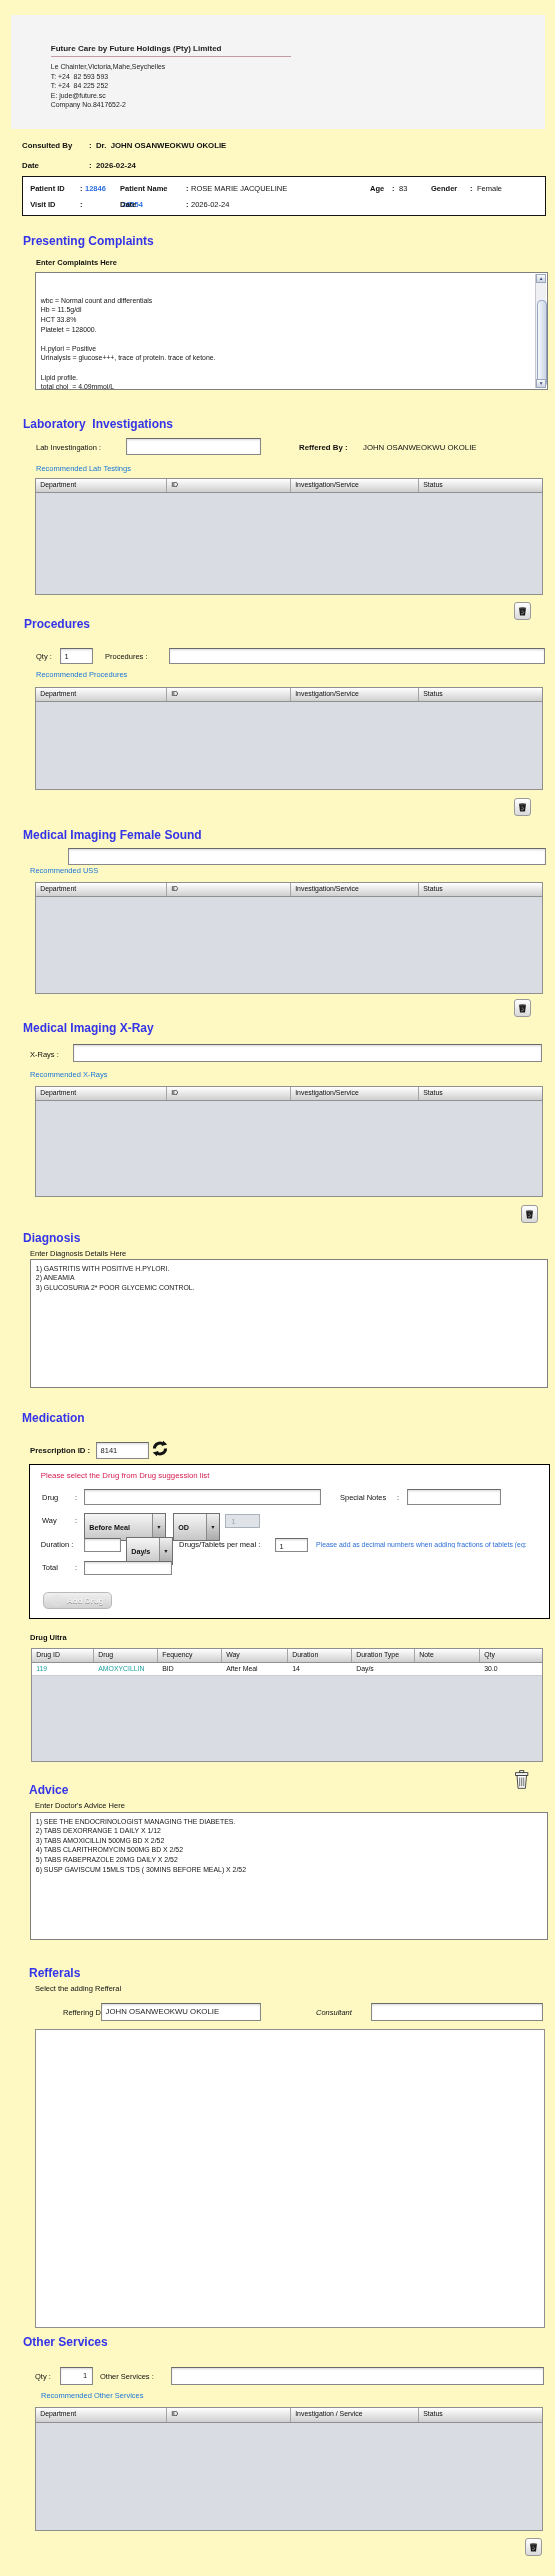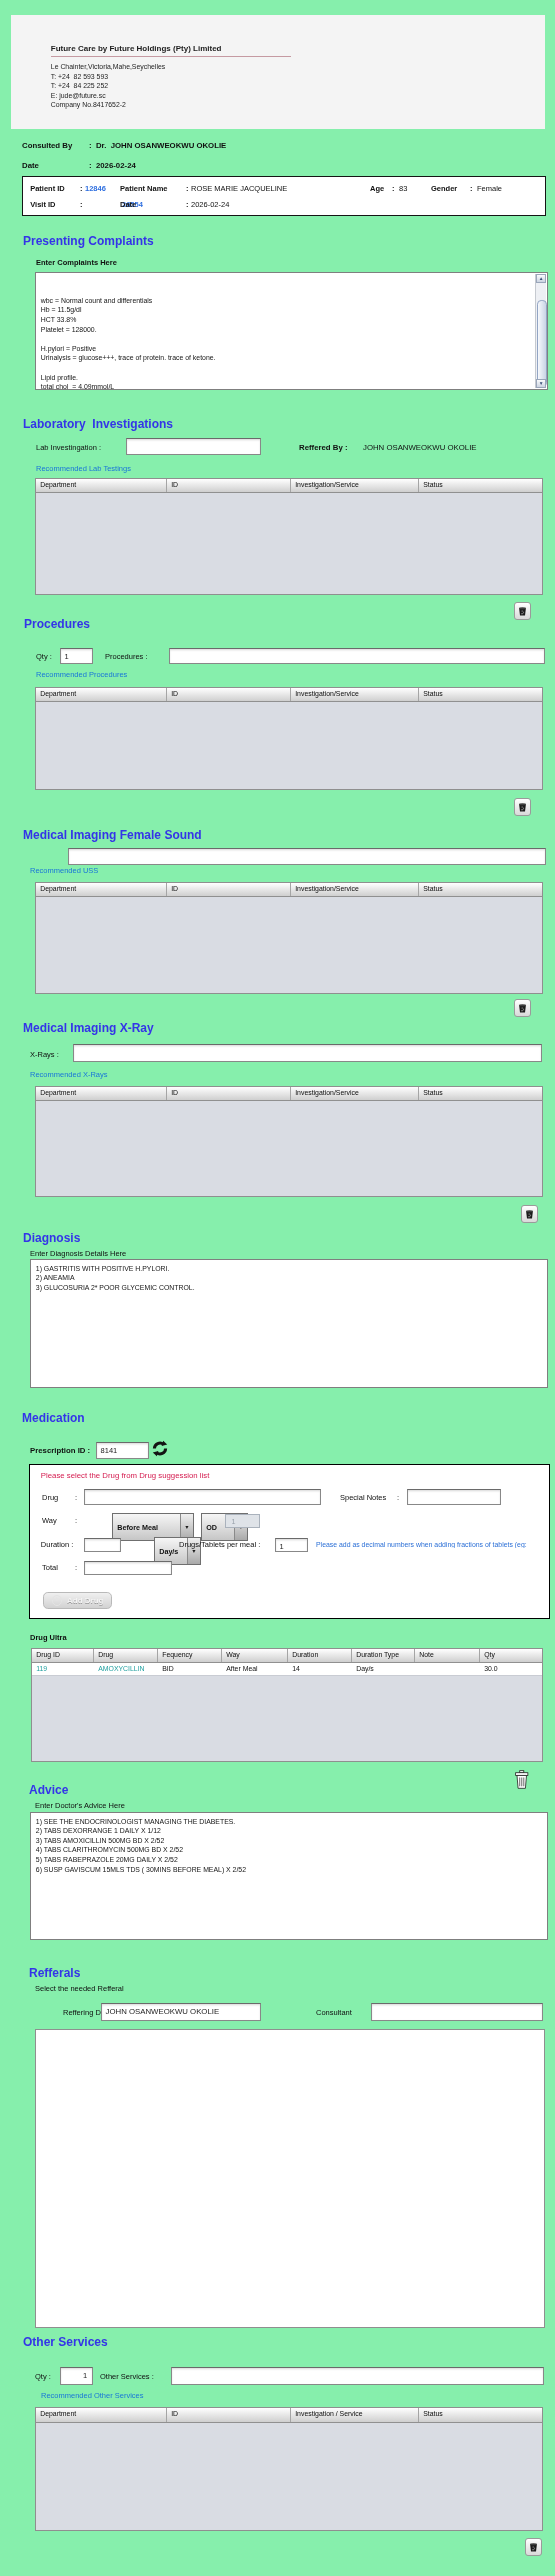--- a/index.html
+++ b/index.html
@@ -1,16 +1,16 @@
 <!DOCTYPE html>
 <html style="font-size:9.6px"><head>
 <meta charset="utf-8">
 <style>
   html,body{margin:0;padding:0;background:#fff;}
-  #page{position:relative;width:556px;height:2576px;background:#86efac;overflow:hidden;
+  #page{position:relative;width:556px;height:2576px;background:#fef9c3;overflow:hidden;
         font-family:"Liberation Sans",sans-serif;color:#111;}
   .abs{position:absolute;}
   .h{position:absolute;font-weight:bold;font-size:12px;color:#3434e8;white-space:pre;}
   .rec{position:absolute;font-weight:normal;font-size:7.5px;color:#1976d8;}
   .lb{position:absolute;font-size:7.5px;white-space:pre;color:#101010;}
   .b{font-weight:bold;}
   .inp{position:absolute;background:#fff;border:0.6px solid #888;border-top-color:#6a6a6a;
        box-shadow:inset 0 1.2px 1.8px rgba(0,0,0,.14);box-sizing:border-box;font-size:7.5px;
        color:#222;padding:3px 3.6px 0;white-space:nowrap;overflow:hidden;}
   .inp.right{text-align:right;padding-right:4.8px;}
@@ -20,21 +20,21 @@
   .thead{display:flex;height:13px;background:linear-gradient(#ffffff,#cfcfcf);border-bottom:0.6px solid #909090;}
   .th{box-sizing:border-box;border-right:0.6px solid #a5a5a5;font-size:6.9px;padding:2.4px 0 0 4.2px;
       color:#0c0c0c;overflow:hidden;white-space:nowrap;}
   .th.last{border-right:none;flex:1;}
   .trow{display:flex;height:12px;background:#fff;border-bottom:0.6px solid #c9ccd3;}
   .td{box-sizing:border-box;font-size:6.9px;padding:1.8px 0 0 4.2px;white-space:nowrap;overflow:hidden;}
   .teal{color:#1f9f9f;}
   .trash-btn{position:absolute;width:15px;height:16px;border:0.6px solid #9a9a9a;border-radius:3px;
              background:linear-gradient(#ffffff,#d9d9d9);display:flex;align-items:center;justify-content:center;cursor:pointer;}
   .combo{position:absolute;height:28px;border:0.6px solid #6f6f6f;background:linear-gradient(#f6f6f6,#c6c6c6);
-         display:flex;align-items:center;box-sizing:border-box;margin-left:28px;}
+         display:flex;align-items:center;box-sizing:border-box;}
   .combo .ctext{flex:1;font-size:7.2px;font-weight:bold;padding-left:4.2px;white-space:nowrap;overflow:hidden;}
   .combo .carrow{width:12px;height:100%;border-left:0.6px solid #8a8a8a;
                  background:linear-gradient(#f0f0f0,#a9a9a9);display:flex;align-items:center;justify-content:center;
                  font-size:5.4px;color:#1c1c1c;}
   .dinp{position:absolute;background:#dfe3e8;border:0.6px solid #aab2bc;box-sizing:border-box;
         font-size:7.2px;color:#98a0aa;padding:2.4px 0 0 5.4px;}
   .sb{position:absolute;top:0.6px;right:0.6px;bottom:0.6px;width:10.2px;background:#eef0f4;border-left:0.6px solid #c6cad0;}
   .sb-btn{position:absolute;left:0;width:9.6px;height:9.6px;background:linear-gradient(#fafbfd,#ccd4e1);
           border:0.6px solid #9aa6ba;box-sizing:border-box;display:flex;align-items:center;justify-content:center;
           font-size:4.8px;color:#3a5078;}
@@ -312,24 +312,24 @@
   <div class="h" style="left:29px;top:1783px;">Advice</div>
   <div class="lb" style="left:35px;top:1801px;">Enter Doctor's Advice Here</div>
   <div class="txtbox" style="left:30px;top:1812px;width:518px;height:128px;">1) SEE THE ENDOCRINOLOGIST MANAGING THE DIABETES.
 2) TABS DEXORRANGE 1 DAILY X 1/12
 3) TABS AMOXICILLIN 500MG BD X 2/52
 4) TABS CLARITHROMYCIN 500MG BD X 2/52
 5) TABS RABEPRAZOLE 20MG DAILY X 2/52
 6) SUSP GAVISCUM 15MLS TDS ( 30MINS BEFORE MEAL) X 2/52</div>
 
   <div class="h" style="left:29px;top:1966px;">Refferals</div>
-  <div class="lb" style="left:35px;top:1984px;">Select the needed Refferal</div>
+  <div class="lb" style="left:35px;top:1984px;">Select the adding Refferal</div>
   <div class="lb" style="left:35px;top:2008px;padding-left:28px;">Reffering Doctor</div>
   <div class="inp" style="left:101px;top:2003px;width:160px;height:18px;font-size:7.8px;">JOHN OSANWEOKWU OKOLIE</div>
-  <div class="lb" style="left:316px;top:2008px;">Consultant</div>
+  <div class="lb" style="left:316px;top:2008px;font-style:italic;">Consultant</div>
   <div class="inp" style="left:371px;top:2003px;width:172px;height:18px;"></div>
   <div class="abs" style="left:35px;top:2029px;width:510px;height:299px;background:#fff;border:0.6px solid #8f8f8f;box-sizing:border-box;"></div>
 
   <div class="h" style="left:23px;top:2335px;">Other Services</div>
   <div class="lb" style="left:35px;top:2372px;">Qty :</div>
   <div class="inp right" style="left:60px;top:2367px;width:33px;height:18px;">1</div>
   <div class="lb" style="left:100px;top:2372px;">Other Services :</div>
   <div class="inp" style="left:171px;top:2367px;width:373px;height:18px;"></div>
   <div class="rec" style="left:41px;top:2391px;text-align:right;">Recommended Other Services</div>
   <div class="tbl" style="left:35px;top:2407px;width:508px;height:124px;">

